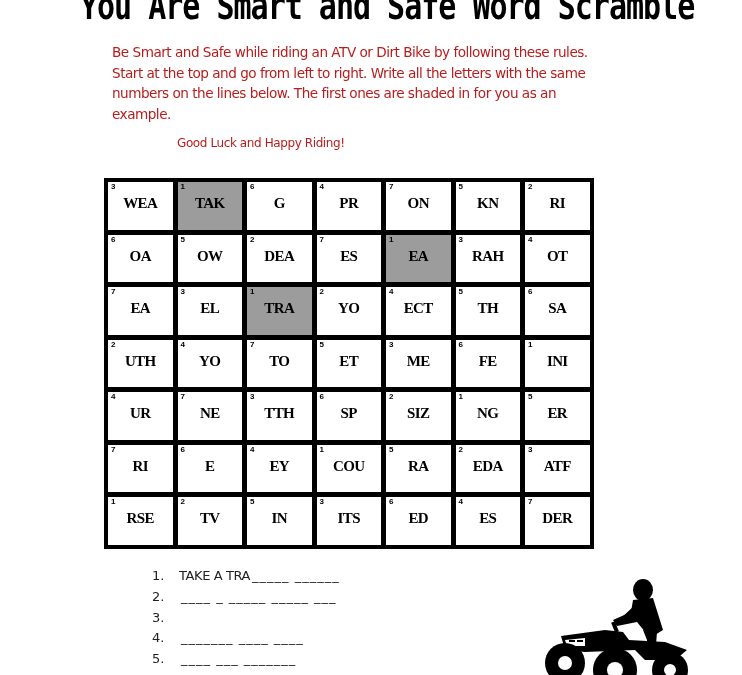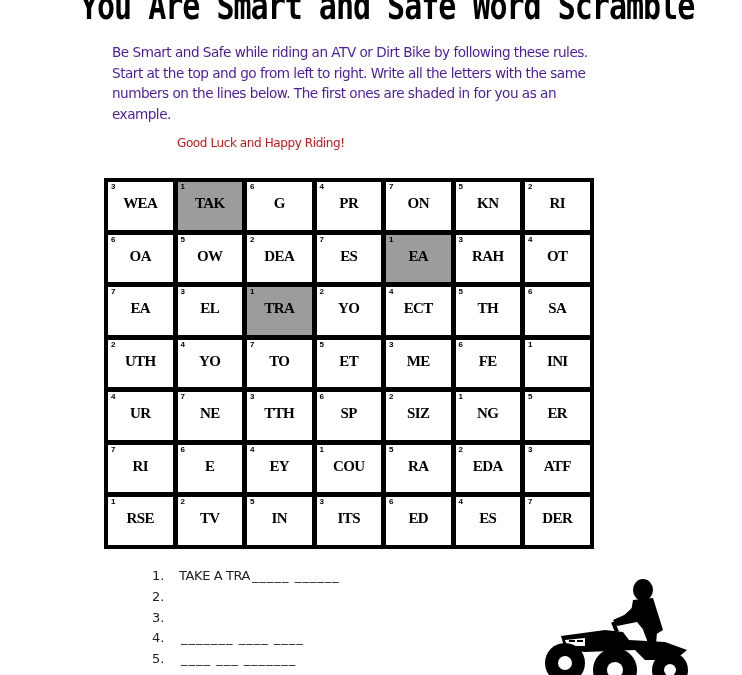--- a/index.html
+++ b/index.html
@@ -1,18 +1,18 @@
 <!DOCTYPE html>
 <html><head>
 <meta charset="utf-8">
 <style>
   html,body{margin:0;padding:0;background:#fff;}
   body{width:742px;height:675px;position:relative;overflow:hidden;font-family:"Liberation Sans",sans-serif;color:#000;}
   .title{position:absolute;left:80px;top:-16px;width:560px;font-family:"DejaVu Sans Mono",monospace;font-weight:bold;font-size:30px;letter-spacing:-1px;white-space:nowrap;transform:scaleY(1.25);transform-origin:top left;}
-  .instructions{position:absolute;left:112px;top:42px;width:480px;font-family:"DejaVu Sans",sans-serif;font-size:13.6px;line-height:20.6px;color:#4c1d95;letter-spacing:-0.5px;}
+  .instructions{position:absolute;left:112px;top:42px;width:480px;font-family:"DejaVu Sans",sans-serif;font-size:13.6px;line-height:20.6px;color:#b91c1c;letter-spacing:-0.5px;}
   .subtitle{position:absolute;left:177px;top:136px;font-family:"DejaVu Sans",sans-serif;font-size:12px;color:#b91c1c;letter-spacing:-0.4px;text-align:right;}
   .grid{position:absolute;left:104px;top:178px;display:grid;grid-template-columns:repeat(7,64.5px);grid-template-rows:repeat(7,47.5px);gap:5px;background:#000;border:4px solid #000;padding:0;}
   .cell{background:#fff;position:relative;display:flex;align-items:center;justify-content:center;}
   .cell.shaded{background:#9c9c9c;}
   .num{position:absolute;left:3px;top:0px;font-size:8px;font-weight:bold;line-height:9px;}
   .letters{font-size:15px;font-weight:bold;letter-spacing:-0.6px;margin-top:-4px;font-family:Liberation Serif, serif;}
   .answers{position:absolute;left:152px;top:566px;font-family:"DejaVu Sans",sans-serif;font-size:13px;line-height:20.8px;color:#222;}
   .answer-row{display:flex;white-space:nowrap;}
   .answer-num{width:27px;}
   .answer-text{letter-spacing:-0.4px;}
@@ -227,20 +227,21 @@
 
 <div class="answers" id="answers">
     <div class="answer-row">
       <span class="answer-num">1.</span>
       <span class="answer-text">TAKE A TRA</span>
       <span class="blanks">_____ ______</span>
     </div>
     <div class="answer-row">
       <span class="answer-num">2.</span>
       <span class="answer-text"></span>
+      <span class="blanks">____ _ _____ _____ ___</span>
     </div>
     <div class="answer-row">
       <span class="answer-num">3.</span>
       <span class="answer-text"></span>
     </div>
     <div class="answer-row">
       <span class="answer-num">4.</span>
       <span class="answer-text"></span>
       <span class="blanks">_______  ____ ____</span>
     </div>

